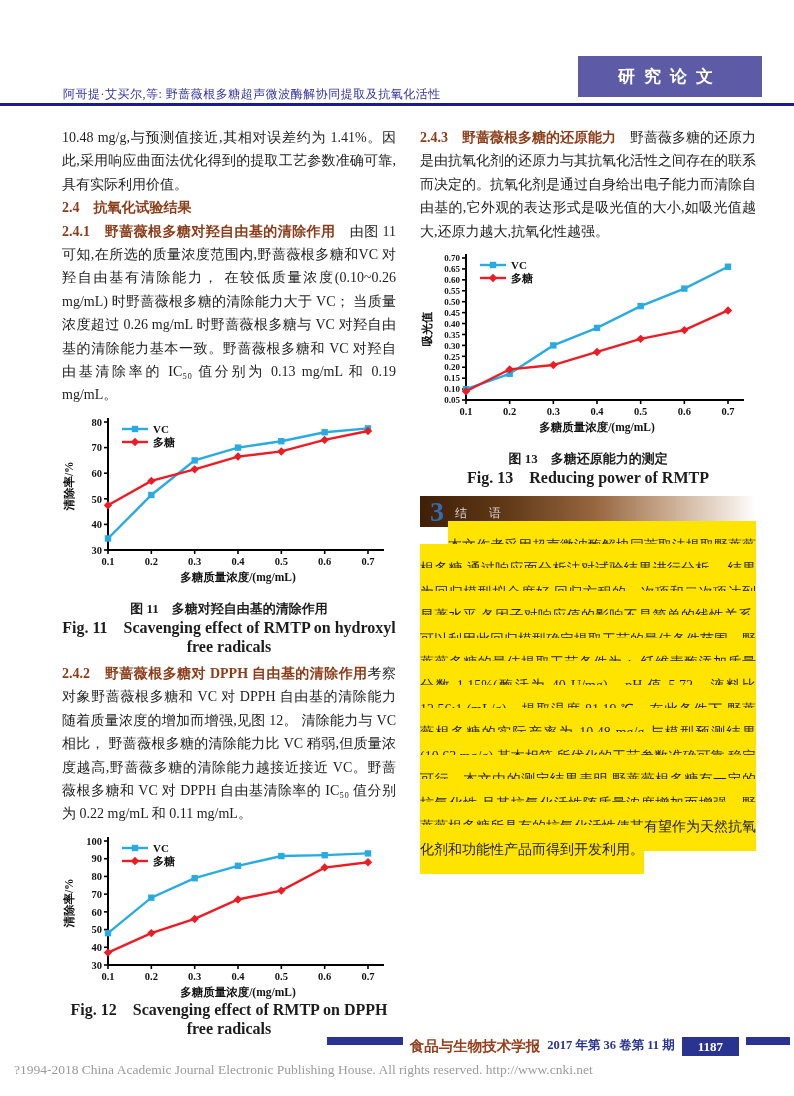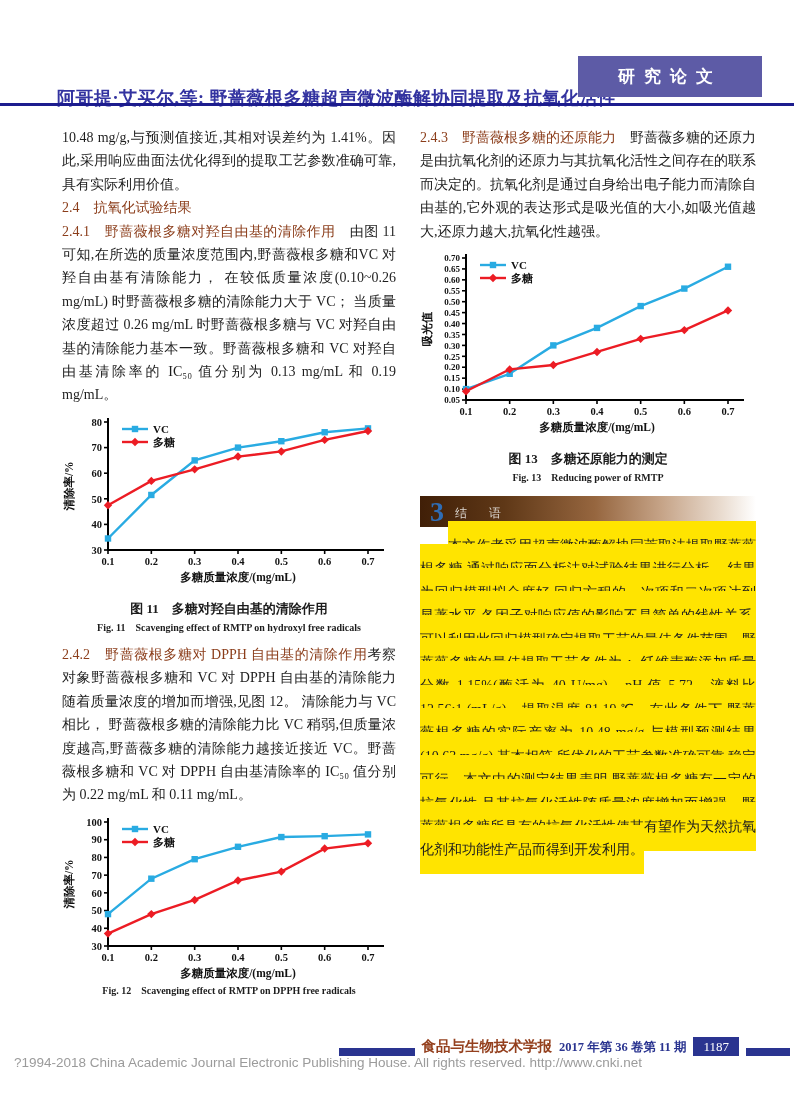--- a/index.html
+++ b/index.html
@@ -1,57 +1,57 @@
 <!DOCTYPE html>
 <html style="--header-purple: #5d5ba6; --header-blue: #3333a0; --rule-blue: #1c1c8e; --heading-brown: #8b3d1a; --highlight-yellow: #ffe400; --footer-navy: #2a3490; --journal-brown: #94401e; --chart-blue: #29abe2; --chart-red: #ec1c24;"><head>
 <meta charset="utf-8">
 <style>
   *{margin:0;padding:0;box-sizing:border-box}
   html,body{background:#fff}
   .page{width:794px;height:1096px;position:relative;overflow:hidden;background:#fff;
         font-family:"Liberation Serif",serif;color:#1c1c1c}
   
-  .running-title{position:absolute;left:57px;top:86px;font-size:18px;font-weight:700;
+  .running-title{position:absolute;left:63px;top:86px;font-size:12px;font-weight:400;
         color:var(--header-blue,#3333a0);letter-spacing:.5px}
   .type-box{position:absolute;left:578px;top:56px;width:184px;height:41px;
         background:var(--header-purple,#5d5ba6);color:#fff;display:flex;align-items:center;
         justify-content:center;font-size:17px;font-weight:700;letter-spacing:9px;}
   .header-rule{position:absolute;left:0;top:103px;width:794px;height:3px;
         background:var(--rule-blue,#1c1c8e)}
   
   .columns{position:absolute;left:62px;top:126px;width:684px;display:flex;gap:24px}
   .col{width:336px}
   p.body{font-size:14px;line-height:23.4px;text-align:justify;color:#1d1d1d}
   p.indent{text-indent:2em}
-  .sec-h{color:var(--heading-brown,#8b3d1a);font-weight:400}
+  .sec-h{color:var(--heading-brown,#8b3d1a);font-weight:700}
   
   .chart{display:flex;justify-content:center;margin:5px 0 1px}
   .chart svg text{font-family:"Liberation Serif",serif;font-weight:700;fill:#111}
   .cap-zh{text-align:center;font-weight:700;font-size:13px;line-height:19px;margin-top:15px}
-  .cap-en{text-align:center;font-weight:700;font-size:10px;line-height:19px;margin-bottom:6px;
+  .cap-en{text-align:center;font-weight:700;font-size:16px;line-height:19px;margin-bottom:6px;
         font-family:"Liberation Serif",serif}
   
   .banner{margin:9px 0 7px;height:31px;display:flex;align-items:center;padding-left:10px;
         background:linear-gradient(90deg,#401f07 0%,#5f3817 25%,#96663f 52%,#c6a488 72%,#eaddd1 90%,#fff 100%)}
   .banner .num{color:#2f6db5;font-size:28px;font-weight:700;line-height:1;margin-right:11px}
   .banner .title{color:#ddd8d2;font-size:12px;font-weight:400;letter-spacing:5px;padding-top:4px}
   .conclusion{line-height:25.2px}
   .hl{background:var(--highlight-yellow,#ffe400);-webkit-box-decoration-break:clone;box-decoration-break:clone;
         padding:17px 0}
   
-  .jfooter{position:absolute;right:4px;bottom:40px;display:flex;align-items:flex-end;gap:7px}
+  .jfooter{position:absolute;right:4px;bottom:40px;display:flex;align-items:flex-start;gap:7px}
   .jbar{height:8px;background:var(--footer-navy,#2a3490)}
   .jbar.l{width:76px}
   .jbar.r{width:44px}
   .jname{color:var(--journal-brown,#94401e);font-weight:700;font-size:14.5px}
   .jissue{color:var(--footer-navy,#2a3490);font-weight:700;font-size:12.5px}
-  .jpage{background:var(--footer-navy,#2a3490);color:#fff;font-weight:400;font-size:13px;
-        padding:1px 10px;line-height:17px}
-  .copyright{position:absolute;left:14px;bottom:26px;font-size:13.5px;color:#9b9b9b;width:772px;
-        font-family:Liberation Sans, sans-serif}
+  .jpage{background:var(--footer-navy,#2a3490);color:#fff;font-weight:700;font-size:13px;
+        padding:1px 16px;line-height:17px}
+  .copyright{position:absolute;left:14px;bottom:18px;font-size:13.5px;color:#9b9b9b;width:772px;
+        font-family:Liberation Serif, serif}
 </style>
 </head>
 <body>
 
 <div class="page">
 
   <div class="running-title">阿哥提·艾买尔,等: 野蔷薇根多糖超声微波酶解协同提取及抗氧化活性</div>
   <div class="type-box">
     <span>研究论文</span>
   </div>

